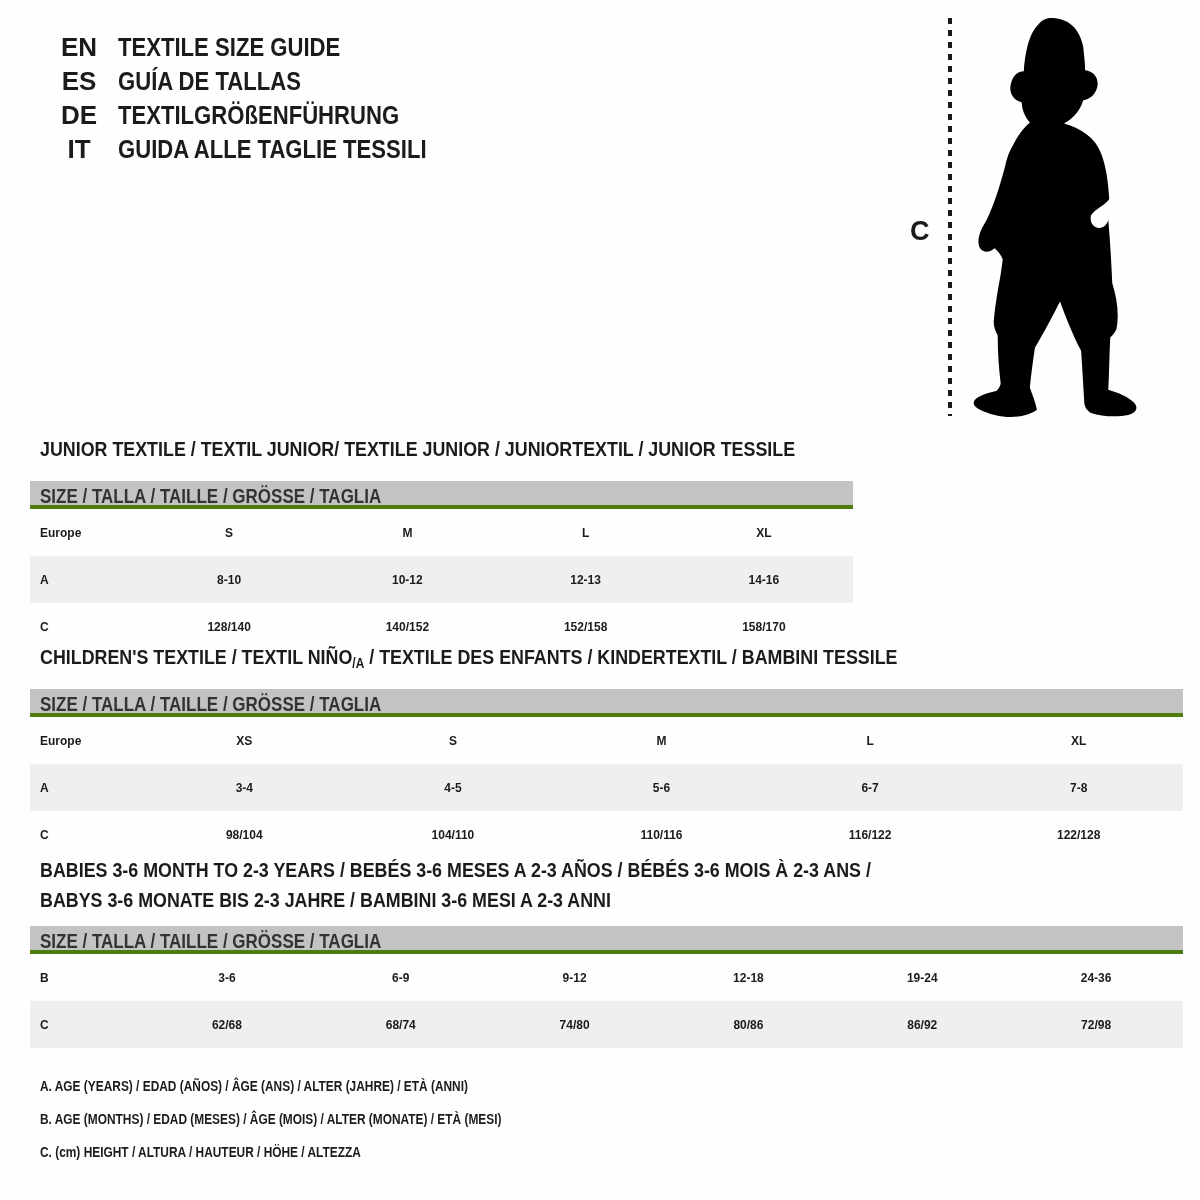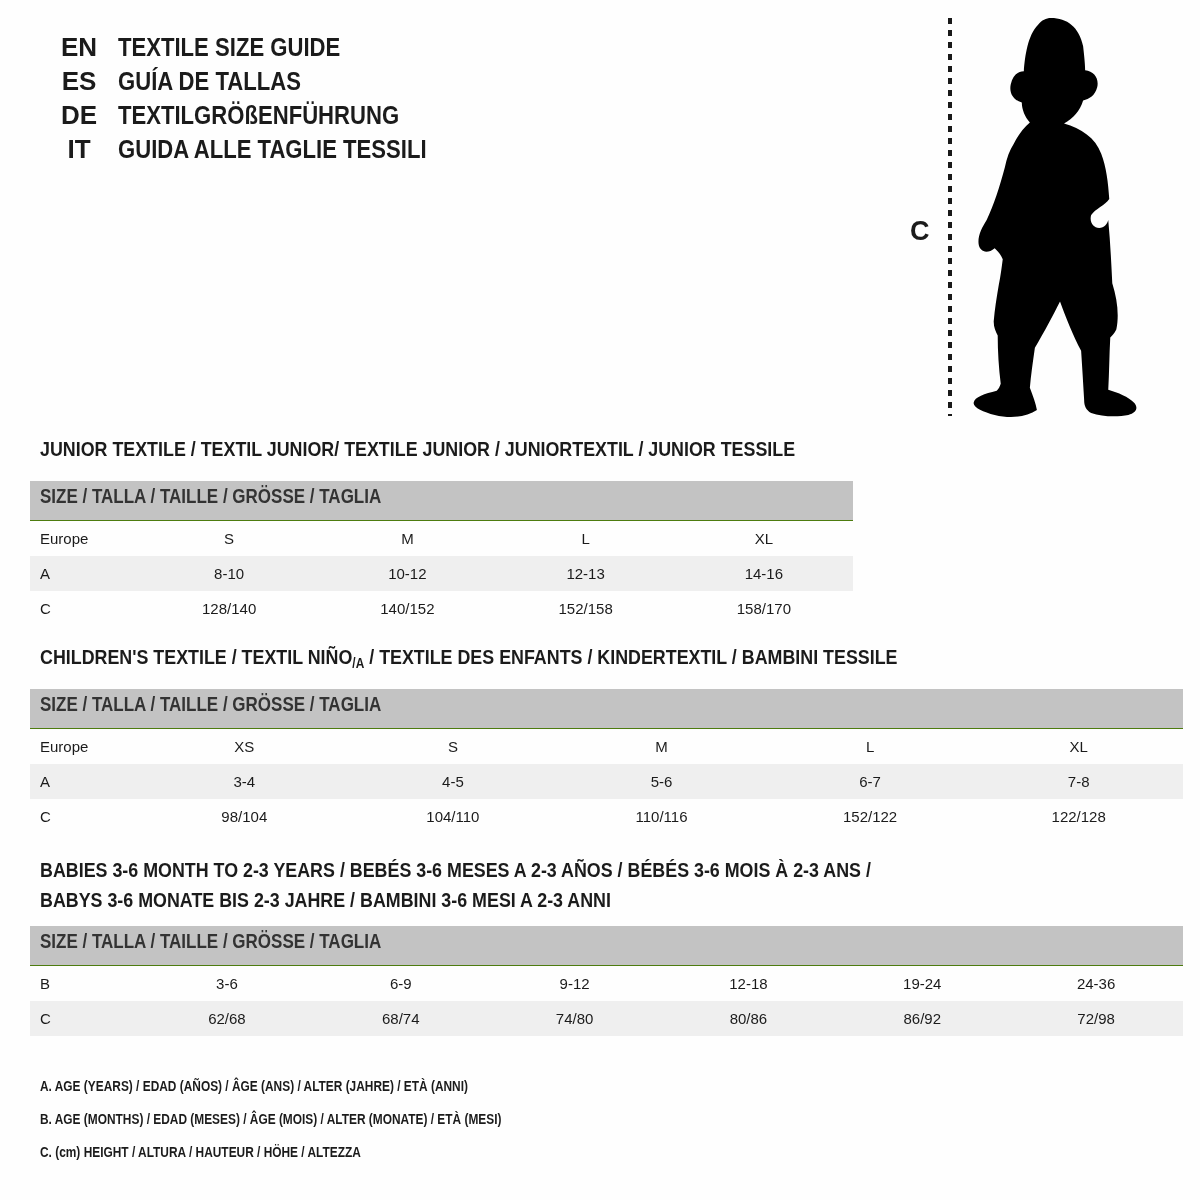--- a/index.html
+++ b/index.html
@@ -35,29 +35,29 @@
     background:repeating-linear-gradient(to bottom,#191919 0 6px,transparent 6px 12px);
   }
   .figure-c-label{position:absolute;left:910px;top:216px;font-size:27px;font-weight:bold;}
   .baby-svg{position:absolute;left:966px;top:16px;}
   
   .section-title{position:absolute;left:40px;font-size:21px;font-weight:bold;white-space:nowrap;}
   .section-title .sub{font-size:14px;vertical-align:-4px;}
   .two-line{line-height:30px;}
   .size-table{position:absolute;left:30px;}
   .thead{
-    height:40px;line-height:31px;background:var(--header-bg);
-    border-bottom:1px solid #4d7c0f;
+    height:28px;line-height:31px;background:var(--header-bg);
+    border-bottom:4px solid #4d7c0f;
     padding-left:10px;font-size:20px;font-weight:bold;color:var(--header-text);
   }
   .trow{
     display:grid;
     grid-template-columns:110px repeat(var(--cols),1fr);
-    height:35px;align-items:center;
-    font-size:15px;font-weight:normal;
+    height:47px;align-items:center;
+    font-size:12px;font-weight:bold;
   }
   .trow.shade{background:var(--row-shade);}
   .rlabel{padding-left:10px;}
   .cell{text-align:center;}
   
   .legend{position:absolute;left:40px;top:1070px;}
   .legend-line{height:33px;line-height:33px;font-size:14px;font-weight:bold;}
 </style>
 </head>
 <body>
@@ -176,21 +176,21 @@
       <span class="cell">4-5</span>
       <span class="cell">5-6</span>
       <span class="cell">6-7</span>
       <span class="cell">7-8</span>
     </div>
     <div class="trow">
       <span class="rlabel">C</span>
       <span class="cell">98/104</span>
       <span class="cell">104/110</span>
       <span class="cell">110/116</span>
-      <span class="cell">152/122</span>
+      <span class="cell">116/122</span>
       <span class="cell">122/128</span>
     </div>
   </div>
 
 <div class="section-title two-line" style="top:855px;">
   <div><span class="cond">BABIES 3-6 MONTH TO 2-3 YEARS / BEBÉS 3-6 MESES A 2-3 AÑOS / BÉBÉS 3-6 MOIS À 2-3 ANS /</span></div>
   <div><span class="cond">BABYS 3-6 MONATE BIS 2-3 JAHRE / BAMBINI 3-6 MESI A 2-3 ANNI</span></div>
 </div>
 <div class="size-table" style="top: 926px; width: 1153px; --cols: 6;">
     <div class="thead"><span class="cond">SIZE / TALLA / TAILLE / GRÖSSE / TAGLIA</span></div>

